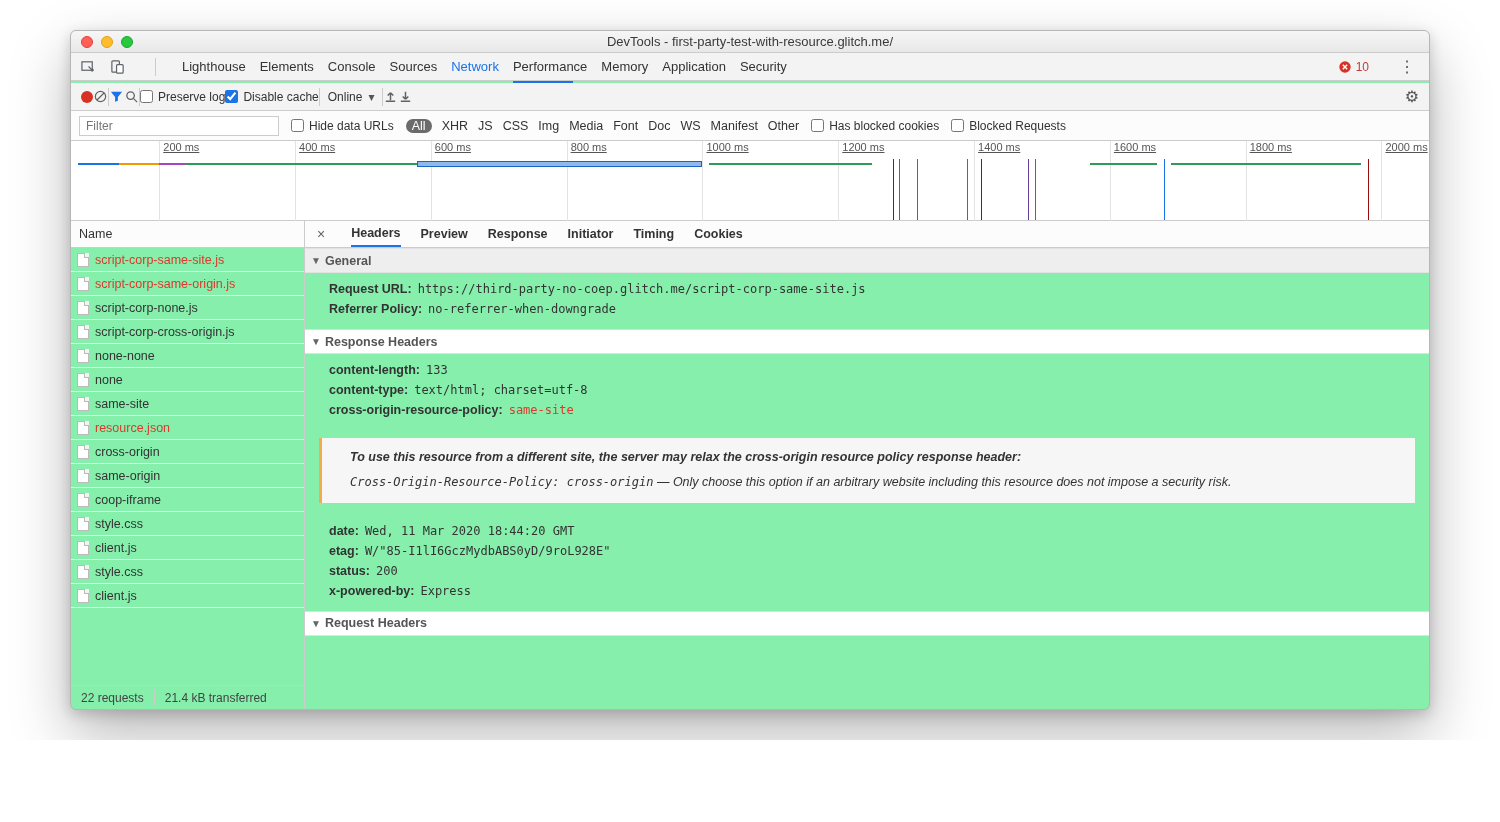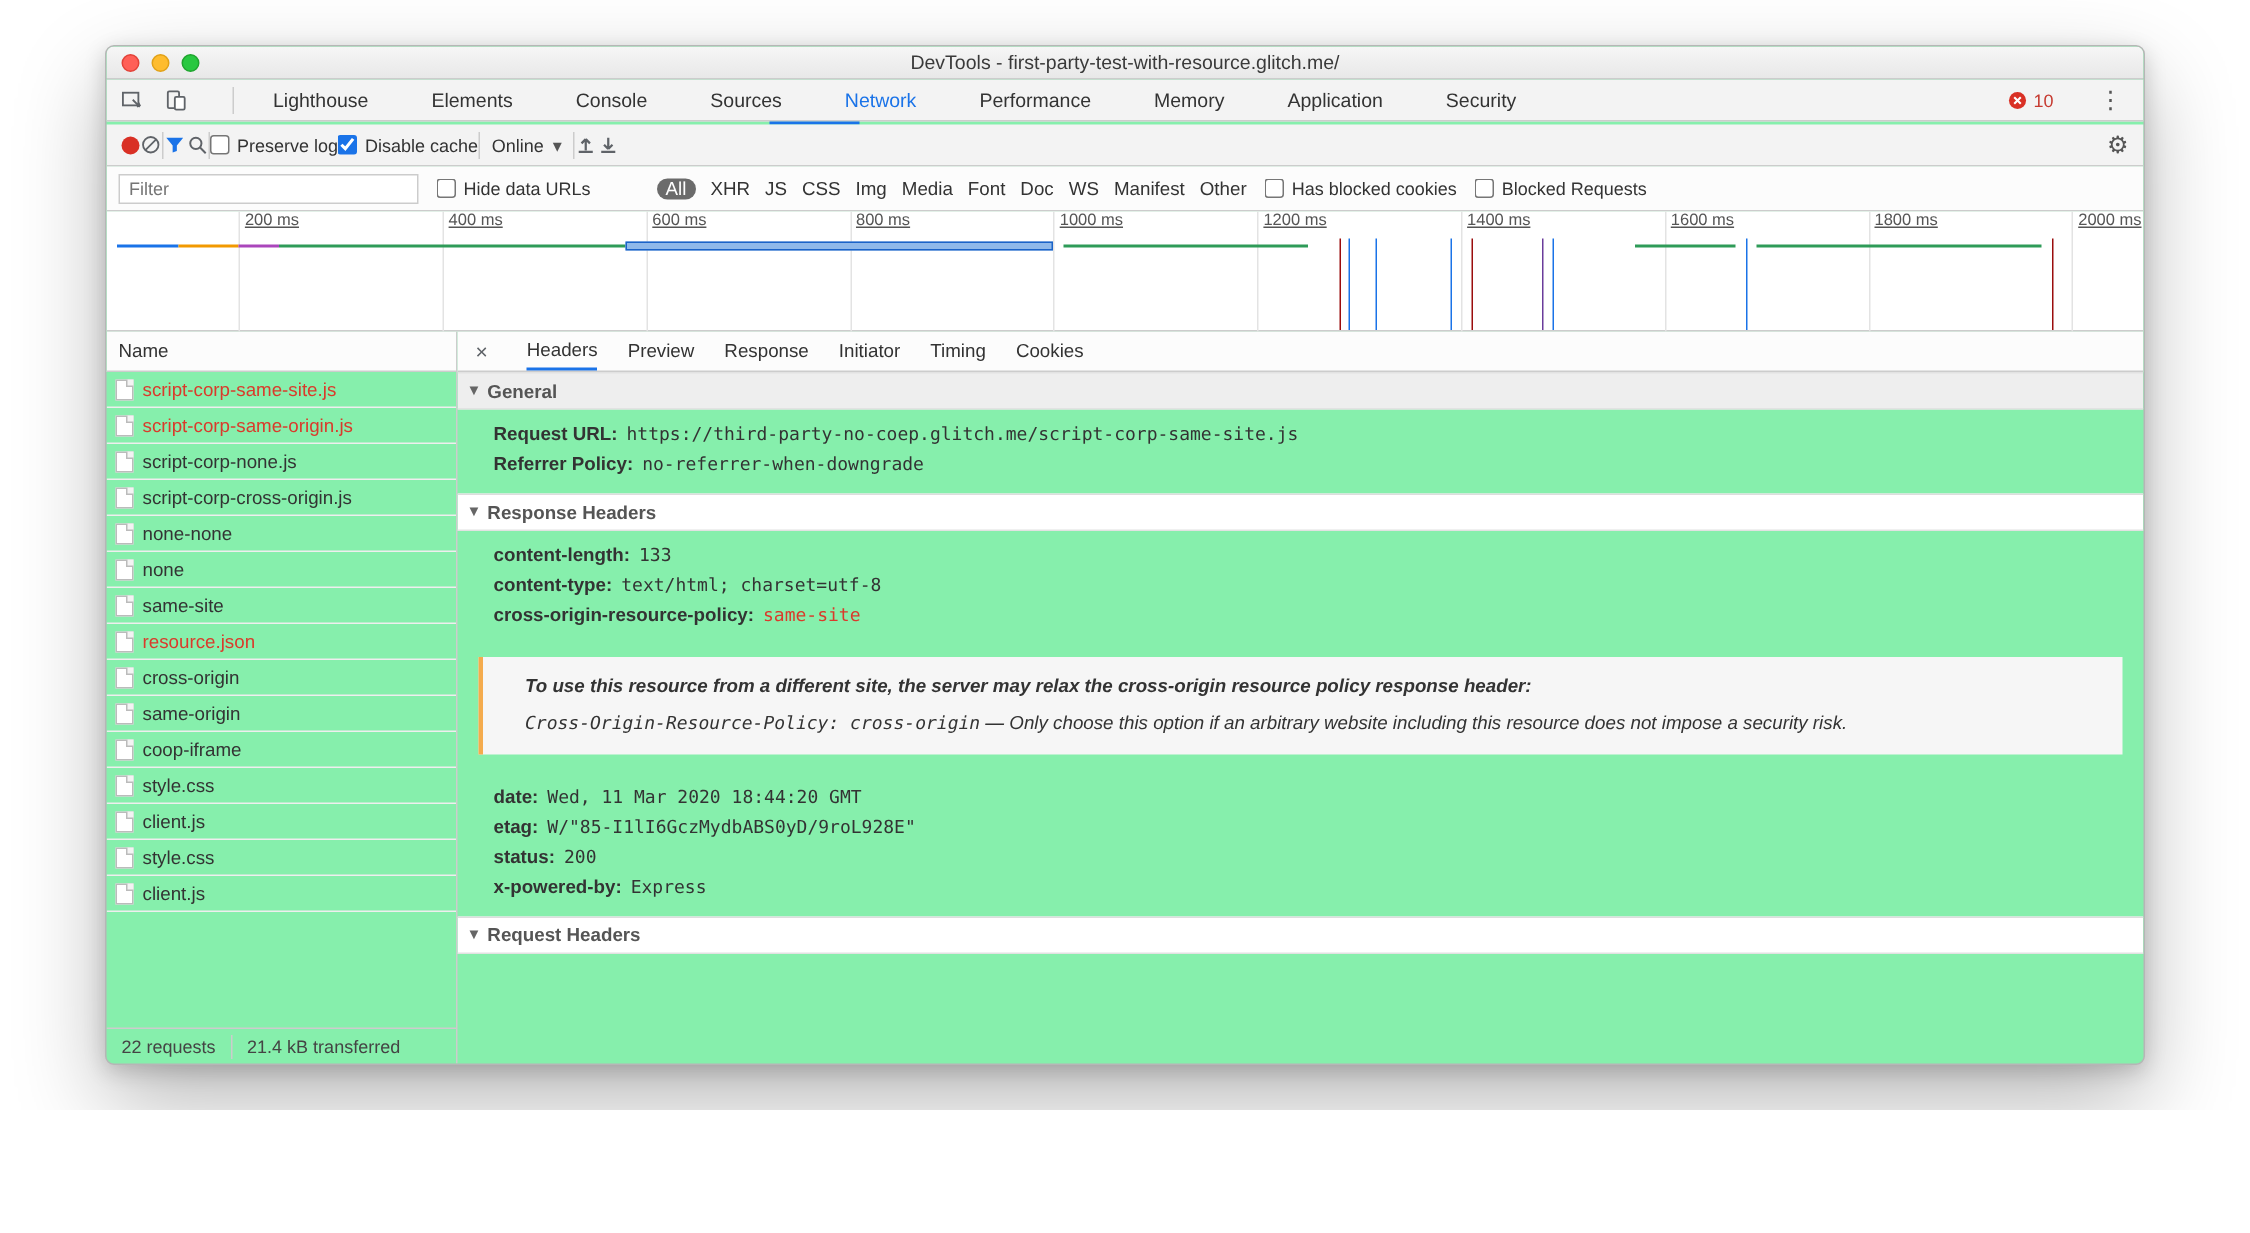--- a/index.html
+++ b/index.html
@@ -37,21 +37,21 @@
   .dot.yel{background:#febc2e;border:1px solid #e1a117;}
   .dot.grn{background:#28c840;border:1px solid #1fa52e;}
   .titlebar .title { position:absolute; left:0; right:0; text-align:center; font-size:13px; color:#3a3a3a; }
   
   .tabsrow {
     display:flex; align-items:center; height:28px;
     background:#f3f3f3; border-bottom:1px solid #ccc; font-size:13px;
     gap:26px; padding:0 10px;
   }
   .tabsrow .left-icons { display:flex; gap:14px; align-items:center; margin-right:4px;}
-  .tabsrow .tabs { display:flex; gap:42px; }
+  .tabsrow .tabs { display:flex; gap:14px; }
   .tabsrow .tab { color:#333; cursor:default; }
   .tabsrow .tab.active { color:#1a73e8; }
   .tabsrow .spacer { flex:1; }
   .err-badge { display:flex; align-items:center; gap:4px; color:#c63b31; font-size:12px; }
   .err-badge svg{width:14px;height:14px;}
   .kebab { color:#555; font-size:16px; padding:0 4px; }
   .tabs-underline-row { height:2px; background:transparent; }
   .tabs-underline-row .bar { height:2px; background:#1a73e8; width:60px; margin-left:442px;}
   
   .toolbar {
@@ -69,21 +69,21 @@
   .select { display:flex; align-items:center; gap:6px; padding:2px 8px; border-left:1px solid #ccc; border-right:1px solid #ccc;}
   .gear { margin-left:auto; font-size:16px; color:#555;}
   
   .filterrow {
     display:flex; align-items:center; gap:12px; height:30px;
     padding:0 8px; border-bottom:1px solid #ccc; background:#fcfcfc;
   }
   .filterbox { width:200px; height:20px; border:1px solid #ccc; background:#fff; padding:0 6px; font-size:12px; color:#888;}
   .type-pills { display:flex; align-items:center; gap:10px; font-size:12.5px; color:#333;}
   .type-pills .pill { cursor:default;}
-  .type-pills .pill.active { background:#6b6b6b; color:#fff; border-radius:8px; padding:0 6px;margin-left:32px;}
+  .type-pills .pill.active { background:#6b6b6b; color:#fff; border-radius:8px; padding:0 6px;}
   
   .waterfall { height:80px; border-bottom:1px solid #ccc; position:relative; background:#fff; }
   .waterfall .ticks { position:absolute; top:0; left:0; right:0; height:18px; }
   .waterfall .tick { position:absolute; top:0; font-size:11px; color:#555; border-left:1px solid #e3e3e3; height:80px; padding-left:3px;text-decoration:underline;}
   .waterfall .bars { position:absolute; left:0; right:0; top:22px; height:56px;}
   .wbar { position:absolute; height:2px; top:0;}
   .wbar.sel { height:6px; border:1.5px solid #1a63c8; background:#8fb9ea; top:-2px;}
   .vline { position:absolute; top:18px; bottom:0; width:1px;}
   
   .split { flex:1; display:flex; min-height:0;}
@@ -96,21 +96,21 @@
   .nrow .fileicon { width:12px; height:14px; border:1px solid #bbb; background:#fff; position:relative;}
   .nrow .fileicon:before{content:"";position:absolute;right:-1px;top:-1px;width:4px;height:4px;background:#f3f3f3;border-left:1px solid #bbb;border-bottom:1px solid #bbb;}
   .nrow.err { color:#da3a2b; }
   .status { height:24px; display:flex; align-items:center; border-top:1px solid #ccc; font-size:12px; color:#444;}
   .status span { padding:0 10px; }
   .status .sep { width:1px; height:16px; background:#ccc;}
   
   .detail { flex:1; display:flex; flex-direction:column; min-height:0;}
   .detail-tabs { display:flex; align-items:center; gap:20px; height:27px; border-bottom:1px solid #ccc; background:#fcfcfc; padding:0 6px; font-size:12.5px;}
   .detail-tabs .x { color:#5f6368; font-size:14px; padding:0 6px;}
-  .detail-tabs .dt { cursor:default; color:#333; height:100%; display:flex; align-items:center;}
+  .detail-tabs .dt { cursor:default; color:#333; height:100%; display:flex; align-items:center;font-weight:bold;}
   .detail-tabs .dt.active { color:#333; border-bottom:2px solid #1a73e8; }
   .detail-body { flex:1; overflow:auto; font-size:12.5px;}
   .section-hdr { background:#eee; height:25px; display:flex; align-items:center; gap:4px; padding:0 6px; font-weight:600; color:#555; border-top:1px solid #e2e2e2; border-bottom:1px solid #e2e2e2;}
   .section-hdr .caret { font-size:10px; color:#666;}
   .props { padding:6px 0 10px 24px;}
   .prop { display:flex; gap:6px; padding:3px 0; }
   .prop .k { font-weight:600; }
   .mono { font-family: Menlo, Consolas, monospace; font-size:12px; color:#333;}
   .redv { color:#da3a2b; font-family:Menlo,Consolas,monospace; font-size:12px;}
   .infobox { margin:8px 14px 12px 14px; background:#f6f6f6; border-left:3px solid #f4ab4d; padding:10px 28px; line-height:1.55;font-style:italic;}

